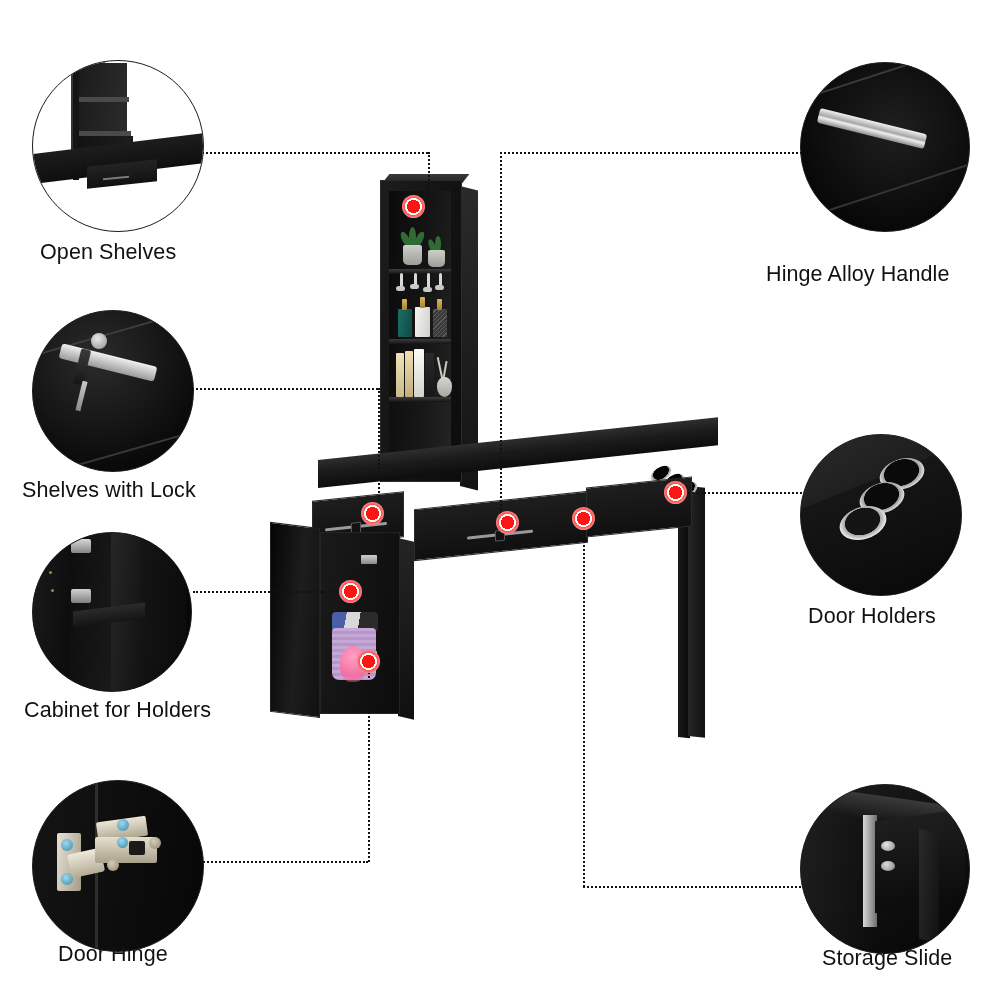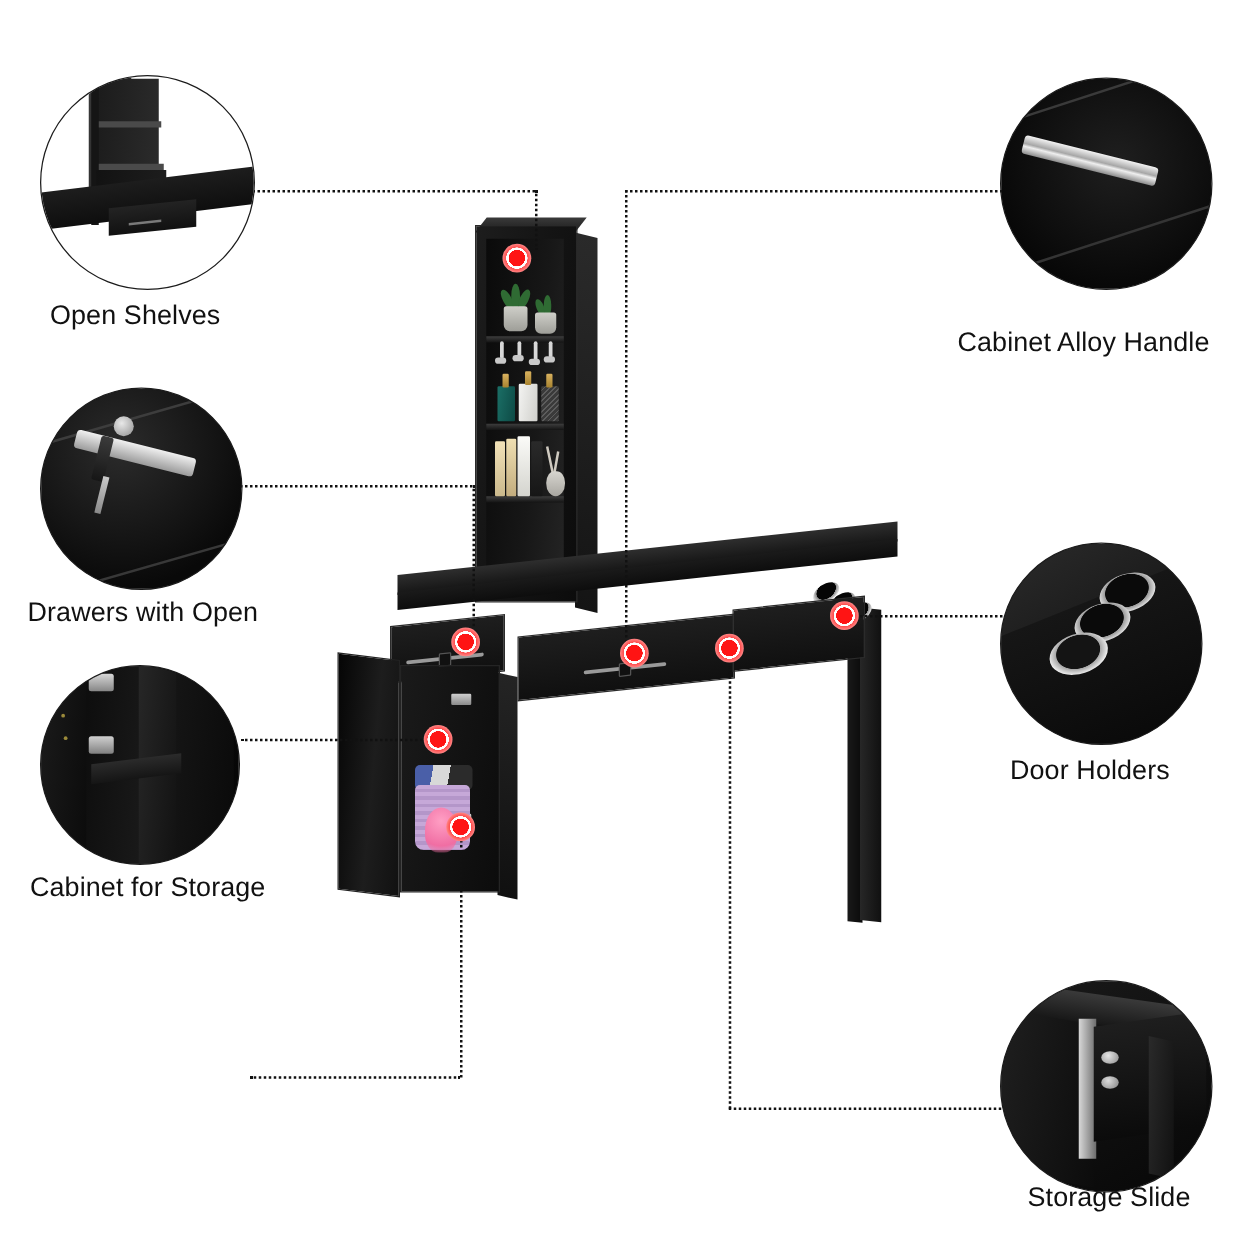--- a/index.html
+++ b/index.html
@@ -291,46 +291,63 @@
 
   <div class="callout" style="left:32px;top:310px;width:160px;height:160px">
     <div class="circle" style="width:160px;height:160px;background:radial-gradient(circle at 40% 30%,#2b2b2b,#090909 75%)">
       <div style="position:absolute;left:-10px;top:18px;width:200px;height:2px;background:#3d3d3d;transform:rotate(-16deg)"></div>
       <div style="position:absolute;left:-10px;top:140px;width:200px;height:2px;background:#383838;transform:rotate(-16deg)"></div>
       <div style="position:absolute;left:26px;top:44px;width:98px;height:15px;border-radius:3px;background:linear-gradient(180deg,#f0f0f0,#9b9b9b);transform:rotate(14deg)"></div>
       <div style="position:absolute;left:58px;top:22px;width:16px;height:16px;border-radius:50%;background:radial-gradient(circle at 40% 35%,#e8e8e8,#8f8f8f)"></div>
       <div style="position:absolute;left:44px;top:38px;width:10px;height:36px;background:linear-gradient(180deg,#3b3b3b,#161616);border-radius:2px;transform:rotate(14deg)"></div>
       <div style="position:absolute;left:46px;top:70px;width:5px;height:30px;background:linear-gradient(180deg,#c9c9c9,#8a8a8a);transform:rotate(14deg)"></div>
     </div>
-    <div class="clabel" style="left:-10px;top:168px">Drawers with Open</div>
+    <div class="clabel" style="left:-10px;top:168px">Shelves with Lock</div>
   </div>
 
   <div class="callout" style="left:32px;top:532px;width:158px;height:158px">
     <div class="circle" style="width:158px;height:158px;background:linear-gradient(100deg,#141414,#060606)">
       <div style="position:absolute;left:-4px;top:-6px;width:44px;height:170px;background:linear-gradient(95deg,#1c1c1c,#0a0a0a)"></div>
       <div style="position:absolute;left:36px;top:-10px;width:46px;height:170px;background:linear-gradient(95deg,#0d0d0d,#1a1a1a)"></div>
       <div style="position:absolute;left:78px;top:-10px;width:32px;height:176px;background:linear-gradient(95deg,#272727,#111)"></div>
       <div style="position:absolute;left:108px;top:-10px;width:46px;height:176px;background:linear-gradient(95deg,#151515,#0a0a0a)"></div>
       <div style="position:absolute;left:38px;top:6px;width:20px;height:14px;background:linear-gradient(180deg,#d7d7d7,#868686);border-radius:2px"></div>
       <div style="position:absolute;left:38px;top:56px;width:20px;height:14px;background:linear-gradient(180deg,#d0d0d0,#808080);border-radius:2px"></div>
       <div style="position:absolute;left:40px;top:74px;width:72px;height:16px;background:linear-gradient(180deg,#2b2b2b,#151515);transform:skewY(-7deg)"></div>
       <div style="position:absolute;left:16px;top:38px;width:3px;height:3px;background:#9b8a3a;border-radius:50%"></div>
       <div style="position:absolute;left:18px;top:56px;width:3px;height:3px;background:#9b8a3a;border-radius:50%"></div>
     </div>
-    <div class="clabel" style="left:-8px;top:166px">Cabinet for Storage</div>
-  </div>
-
+    <div class="clabel" style="left:-8px;top:166px">Cabinet for Holders</div>
+  </div>
+
+  <div class="callout" style="left:32px;top:780px;width:170px;height:170px">
+    <div class="circle" style="width:170px;height:170px;background:linear-gradient(100deg,#141414,#070707)">
+      <div style="position:absolute;left:62px;top:-10px;width:3px;height:190px;background:#2e2e2e"></div>
+      <div style="position:absolute;left:24px;top:52px;width:24px;height:58px;background:linear-gradient(100deg,#e7e2d5,#a39c88);border-radius:2px"></div>
+      <div style="position:absolute;left:28px;top:58px;width:12px;height:12px;border-radius:50%;background:radial-gradient(circle at 40% 35%,#9fd8ef,#3a87a8)"></div>
+      <div style="position:absolute;left:28px;top:92px;width:12px;height:12px;border-radius:50%;background:radial-gradient(circle at 40% 35%,#9fd8ef,#3a87a8)"></div>
+      <div style="position:absolute;left:36px;top:70px;width:34px;height:24px;background:linear-gradient(180deg,#efe9db,#b4ac96);border-radius:3px;transform:rotate(-12deg)"></div>
+      <div style="position:absolute;left:64px;top:38px;width:50px;height:20px;background:linear-gradient(180deg,#ece6d6,#ada58f);border-radius:2px;transform:rotate(-8deg)"></div>
+      <div style="position:absolute;left:84px;top:38px;width:12px;height:12px;border-radius:50%;background:radial-gradient(circle at 40% 35%,#9fd8ef,#3a87a8)"></div>
+      <div style="position:absolute;left:62px;top:56px;width:62px;height:26px;background:linear-gradient(180deg,#e6dfcd,#a9a18b);border-radius:2px"></div>
+      <div style="position:absolute;left:84px;top:56px;width:11px;height:11px;border-radius:50%;background:radial-gradient(circle at 40% 35%,#9fd8ef,#3a87a8)"></div>
+      <div style="position:absolute;left:96px;top:60px;width:16px;height:14px;background:#1a1a1a;border-radius:2px"></div>
+      <div style="position:absolute;left:116px;top:56px;width:12px;height:12px;border-radius:50%;background:radial-gradient(circle at 40% 35%,#d6cdb4,#8d856f)"></div>
+      <div style="position:absolute;left:74px;top:78px;width:12px;height:12px;border-radius:50%;background:radial-gradient(circle at 40% 35%,#d6cdb4,#8d856f)"></div>
+    </div>
+    <div class="clabel" style="left:26px;top:162px">Door Hinge</div>
+  </div>
 
   <div class="callout" style="left:800px;top:62px;width:168px;height:168px">
     <div class="circle" style="width:168px;height:168px;background:radial-gradient(circle at 55% 40%,#1f1f1f,#060606 78%)">
       <div style="position:absolute;left:-20px;top:6px;width:220px;height:2px;background:#3a3a3a;transform:rotate(-18deg)"></div>
       <div style="position:absolute;left:-20px;top:126px;width:220px;height:2px;background:#343434;transform:rotate(-18deg)"></div>
       <div style="position:absolute;left:16px;top:58px;width:110px;height:15px;border-radius:3px;background:linear-gradient(180deg,#f2f2f2,#a6a6a6 45%,#efefef 60%,#8d8d8d);transform:rotate(14deg)"></div>
     </div>
-    <div class="clabel" style="left:-34px;top:200px">Cabinet Alloy Handle</div>
+    <div class="clabel" style="left:-34px;top:200px">Hinge Alloy Handle</div>
   </div>
 
   <div class="callout" style="left:800px;top:434px;width:160px;height:160px">
     <div class="circle" style="width:160px;height:160px;background:linear-gradient(150deg,#2b2b2b 0%,#171717 55%,#0a0a0a 100%)">
       <div style="position:absolute;left:-30px;top:86px;width:230px;height:120px;background:linear-gradient(180deg,#161616,#0a0a0a);transform:rotate(-22deg);transform-origin:left top"></div>
       <div style="position:absolute;left:78px;top:24px;width:46px;height:30px;border-radius:50%;background:radial-gradient(ellipse at 50% 45%,#0a0a0a 0 54%,#9d9d9d 56%,#e2e2e2 72%,#6b6b6b 100%);transform:rotate(-18deg)"></div>
       <div style="position:absolute;left:58px;top:48px;width:46px;height:30px;border-radius:50%;background:radial-gradient(ellipse at 50% 45%,#0a0a0a 0 54%,#9d9d9d 56%,#e2e2e2 72%,#6b6b6b 100%);transform:rotate(-18deg)"></div>
       <div style="position:absolute;left:38px;top:72px;width:48px;height:32px;border-radius:50%;background:radial-gradient(ellipse at 50% 45%,#141414 0 52%,#a8a8a8 54%,#efefef 72%,#6b6b6b 100%);transform:rotate(-18deg)"></div>
     </div>
     <div class="clabel" style="left:8px;top:170px">Door Holders</div>

